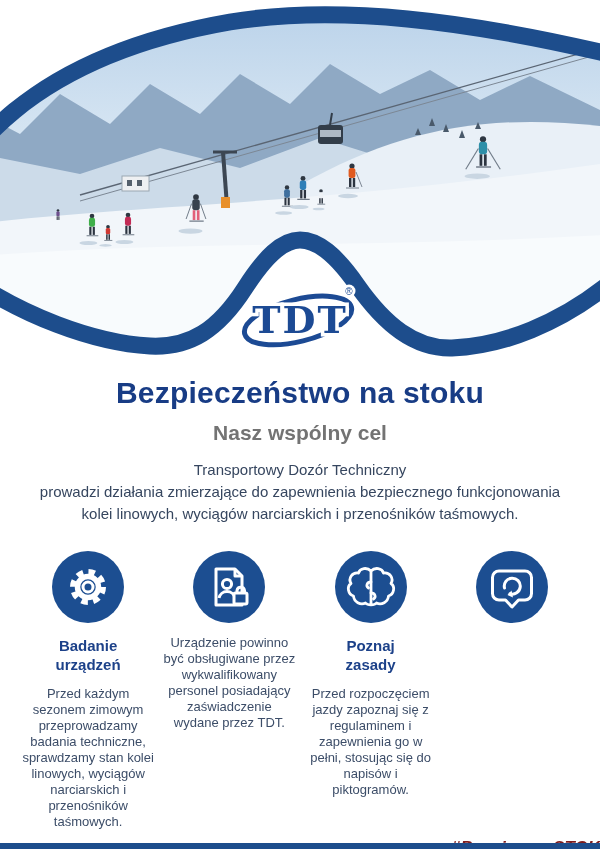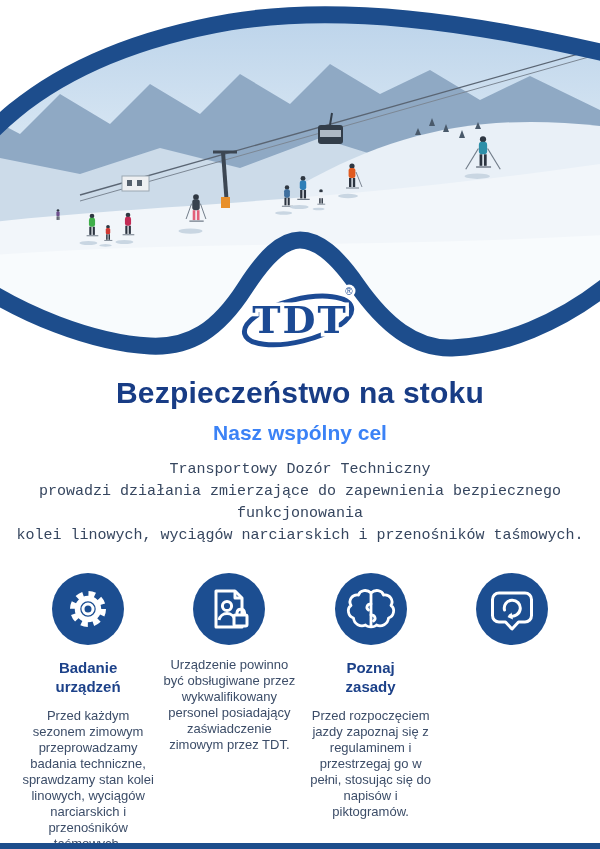--- a/index.html
+++ b/index.html
@@ -6,26 +6,26 @@
   .poster{
     position:relative;width:600px;height:849px;background:#fff;overflow:hidden;
     font-family:"Liberation Sans","DejaVu Sans",sans-serif;
   }
   .hero{display:block;width:600px;height:372px;}
   .title{
     margin:4px 0 11px 0;text-align:center;color:#183c85;
     font-size:30px;font-weight:bold;letter-spacing:.2px;
   }
   .subtitle{
-    margin:2px 0 0 0;text-align:center;color:#3b82f6;
+    margin:2px 0 0 0;text-align:center;color:#737373;
     font-size:21px;font-weight:bold;
   }
   .intro{
     margin:14px auto 0 auto;width:580px;text-align:center;color:#36465f;
-    font-size:15px;line-height:22px;white-space:pre-line;font-family:Liberation Mono, monospace;
+    font-size:15px;line-height:22px;white-space:pre-line;
   }
   .cols{
     display:flex;gap:9px;padding:26px 22px 0 22px;box-sizing:border-box;width:600px;
   }
   .col{flex:1 1 0;min-width:0;display:flex;flex-direction:column;align-items:center;}
   .icon-circle{display:block;}
   .col-title{
     margin-top:13px;text-align:center;color:#1c4189;font-weight:bold;
     font-size:15px;line-height:19px;white-space:pre-line;
   }
@@ -235,36 +235,36 @@
         <circle r="36" fill="#1c4e91"></circle>
         <g stroke="#ffffff" stroke-width="3" fill="none" stroke-linejoin="round">
           <path d="M-13,-18 H6 L13,-11 V18 H-13 Z"></path>
           <path d="M6,-18 V-11 H13"></path>
           <circle cx="-2" cy="-3" r="4.6"></circle>
           <path d="M-10,11 A8.2,8.2 0 0 1 6,11"></path>
           <rect x="5" y="6" width="13" height="11" rx="1.5" fill="#1c4e91"></rect>
           <path d="M8,6 V3.5 A3.8,3.8 0 0 1 15.5,3.5 V6"></path>
         </g>
       </svg>
-      <div class="col-desc">Urządzenie powinno być obsługiwane przez wykwalifikowany personel posiadający zaświadczenie zimowym przez TDT.</div>
+      <div class="col-desc">Urządzenie powinno być obsługiwane przez wykwalifikowany personel posiadający zaświadczenie wydane przez TDT.</div>
     </div>
 
     <div class="col">
       <svg class="icon-circle" width="72" height="72" viewBox="-36 -36 72 72">
         <circle r="36" fill="#1c4e91"></circle>
         <g stroke="#ffffff" stroke-width="2.8" fill="none" stroke-linecap="round" stroke-linejoin="round">
           <path d="M0,-16 C-4,-20 -11,-19 -12.5,-14 C-19,-15 -23,-8.5 -20,-3.5 C-24.5,-0.5 -23,7.5 -17.5,9 C-17,15 -10.5,18.5 -5.5,16 C-3.5,18.5 3.5,18.5 5.5,16 C10.5,18.5 17,15 17.5,9 C23,7.5 24.5,-0.5 20,-3.5 C23,-8.5 19,-15 12.5,-14 C11,-19 4,-20 0,-16 Z"></path>
           <path d="M0,-15 V17"></path>
           <path d="M0,-5 C-4,-5 -5.5,-1 -2.5,1"></path>
           <path d="M0,6 C4,6 5.5,10 2.5,12"></path>
         </g>
       </svg>
       <div class="col-title">Poznaj
 zasady</div>
-      <div class="col-desc">Przed rozpoczęciem jazdy zapoznaj się z regulaminem i przestrzegaj go w pełni, stosując się do napisów i piktogramów.</div>
+      <div class="col-desc">Przed rozpoczęciem jazdy zapoznaj się z regulaminem i zapewnienia go w pełni, stosując się do napisów i piktogramów.</div>
     </div>
 
     <div class="col">
       <svg class="icon-circle" width="72" height="72" viewBox="-36 -36 72 72">
         <circle r="36" fill="#1c4e91"></circle>
         <g stroke="#ffffff" stroke-width="3" fill="none" stroke-linejoin="round" stroke-linecap="round">
           <path d="M-13,-16 H13 A6.5,6.5 0 0 1 19.5,-9.5 V6.5 A6.5,6.5 0 0 1 13,13 H6.5 L0,20 L-6.5,13 H-13 A6.5,6.5 0 0 1 -19.5,6.5 V-9.5 A6.5,6.5 0 0 1 -13,-16 Z"></path>
           <path d="M-7.5,1 A8,8 0 1 1 -2,6.8"></path>
           <path d="M-0.5,3.5 L-4.5,8 L1,10.5 Z" fill="#ffffff" stroke="none"></path>
         </g>

